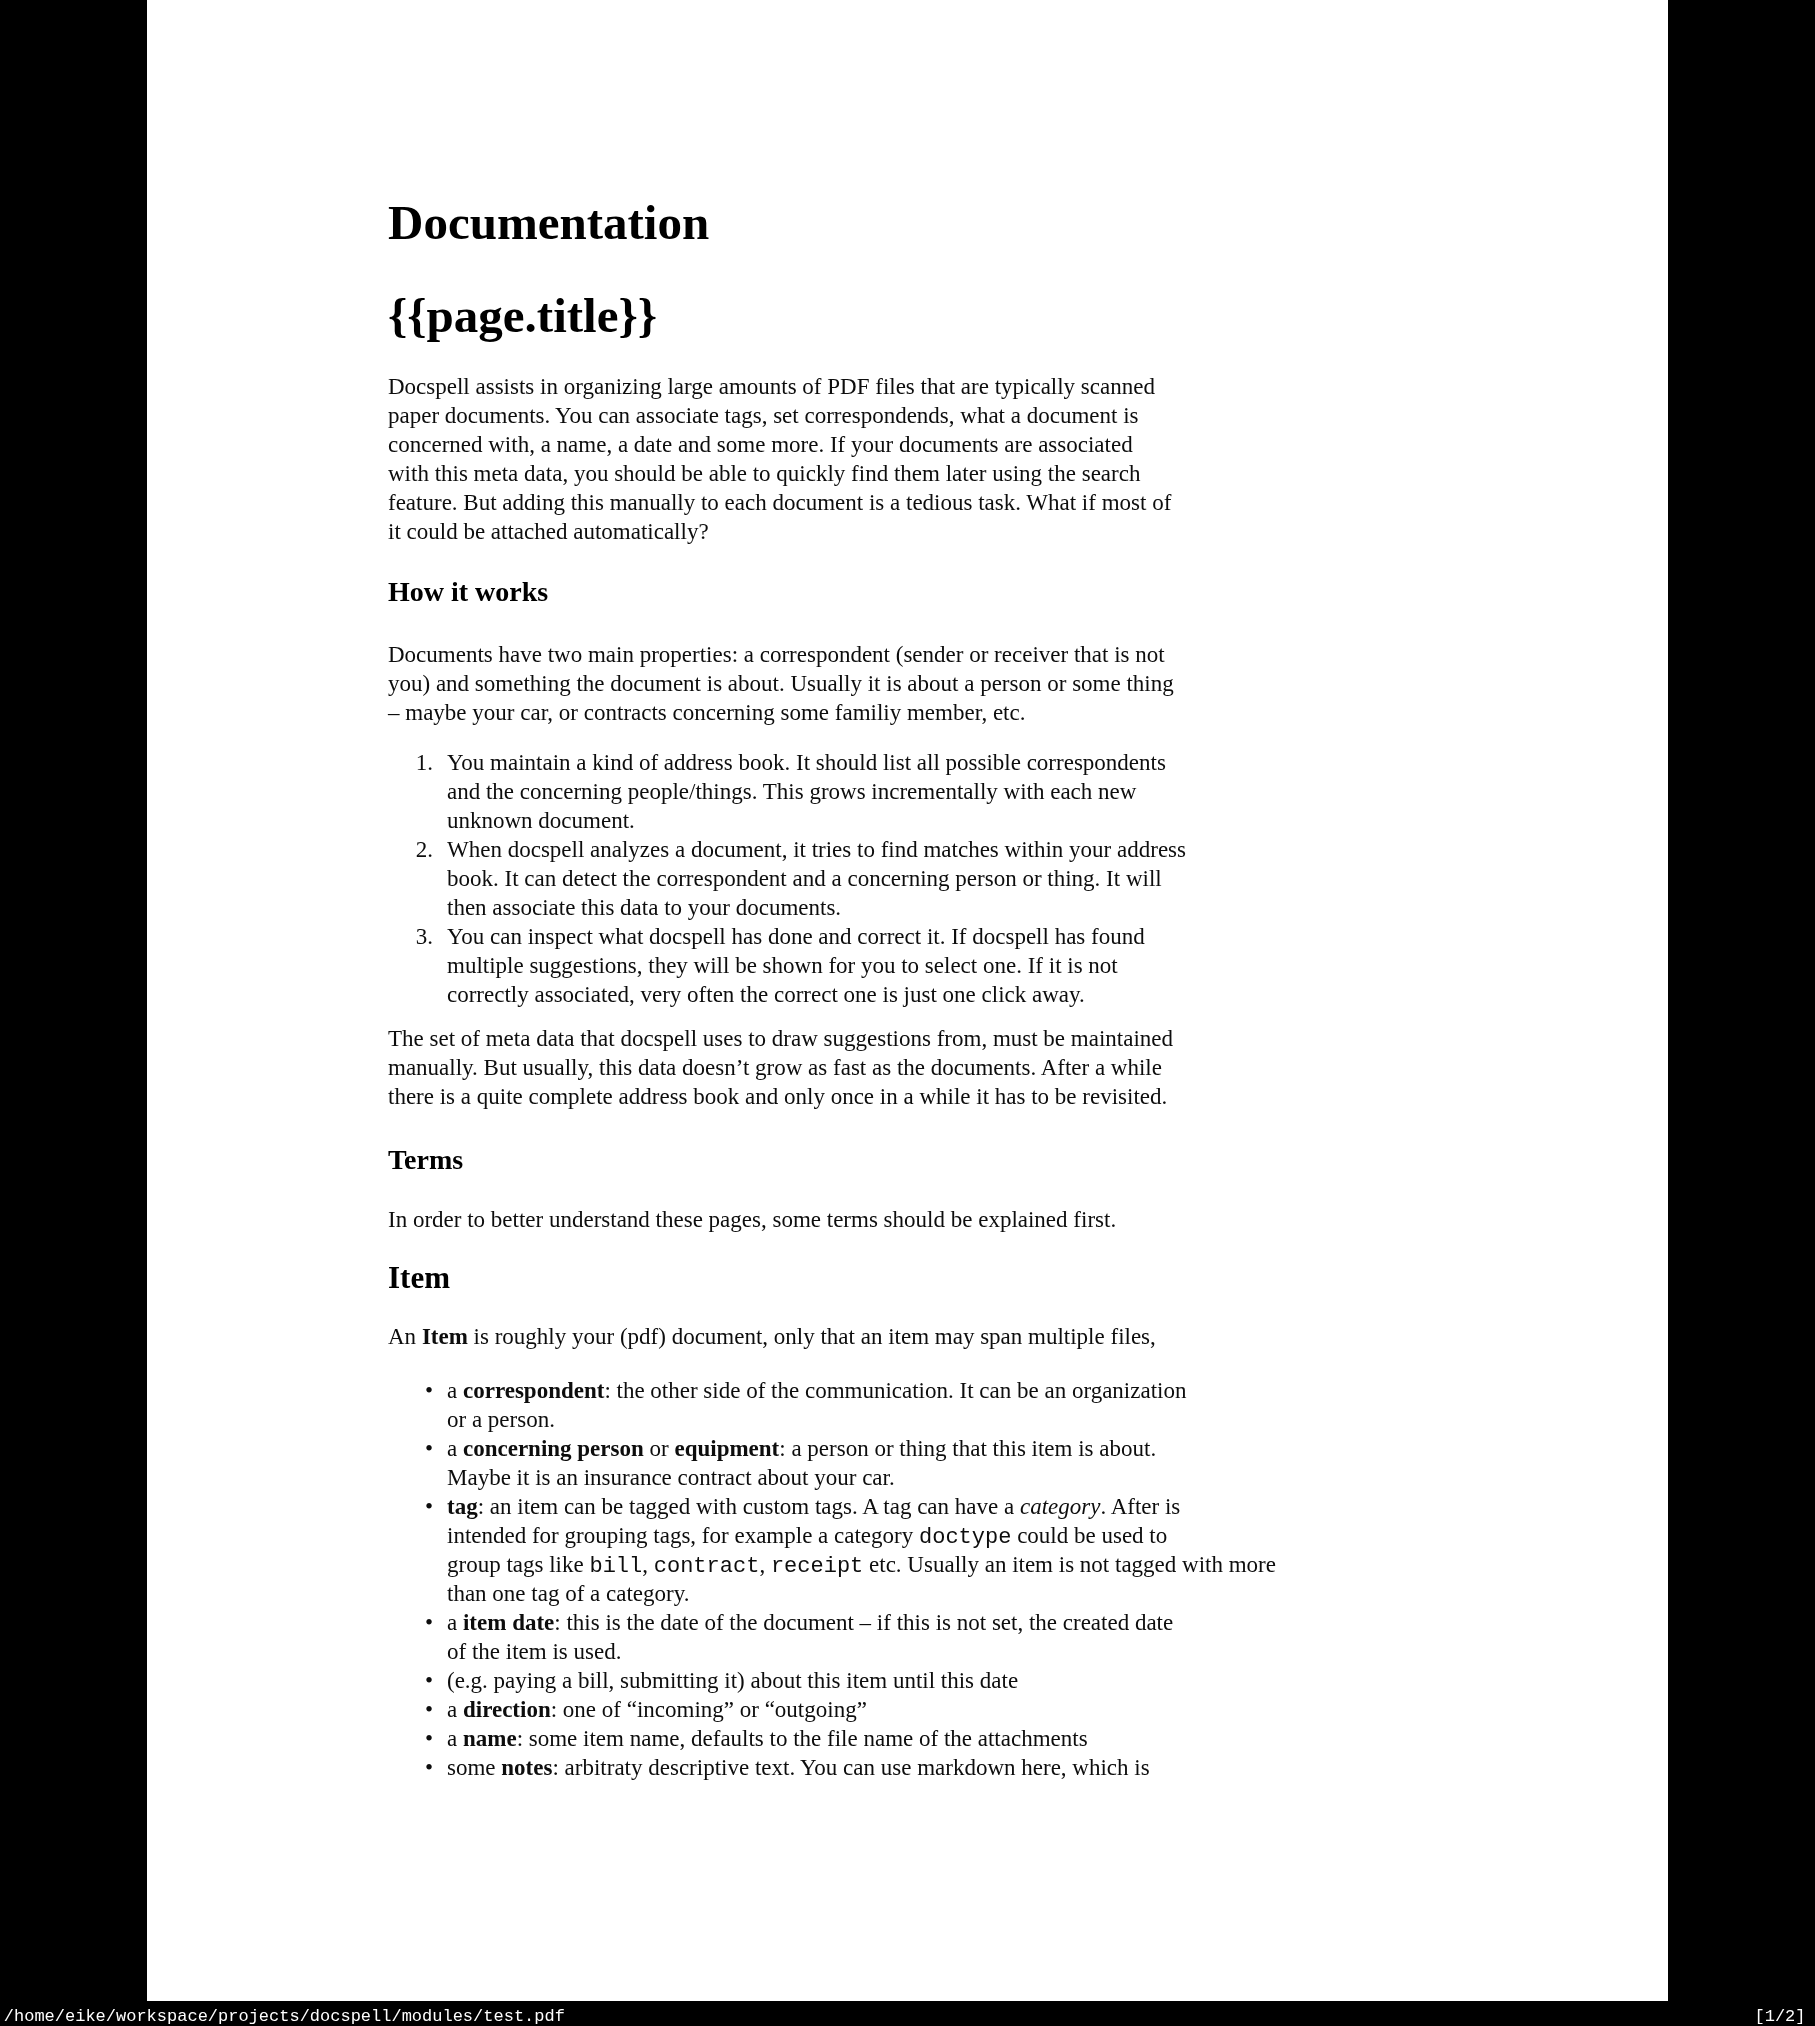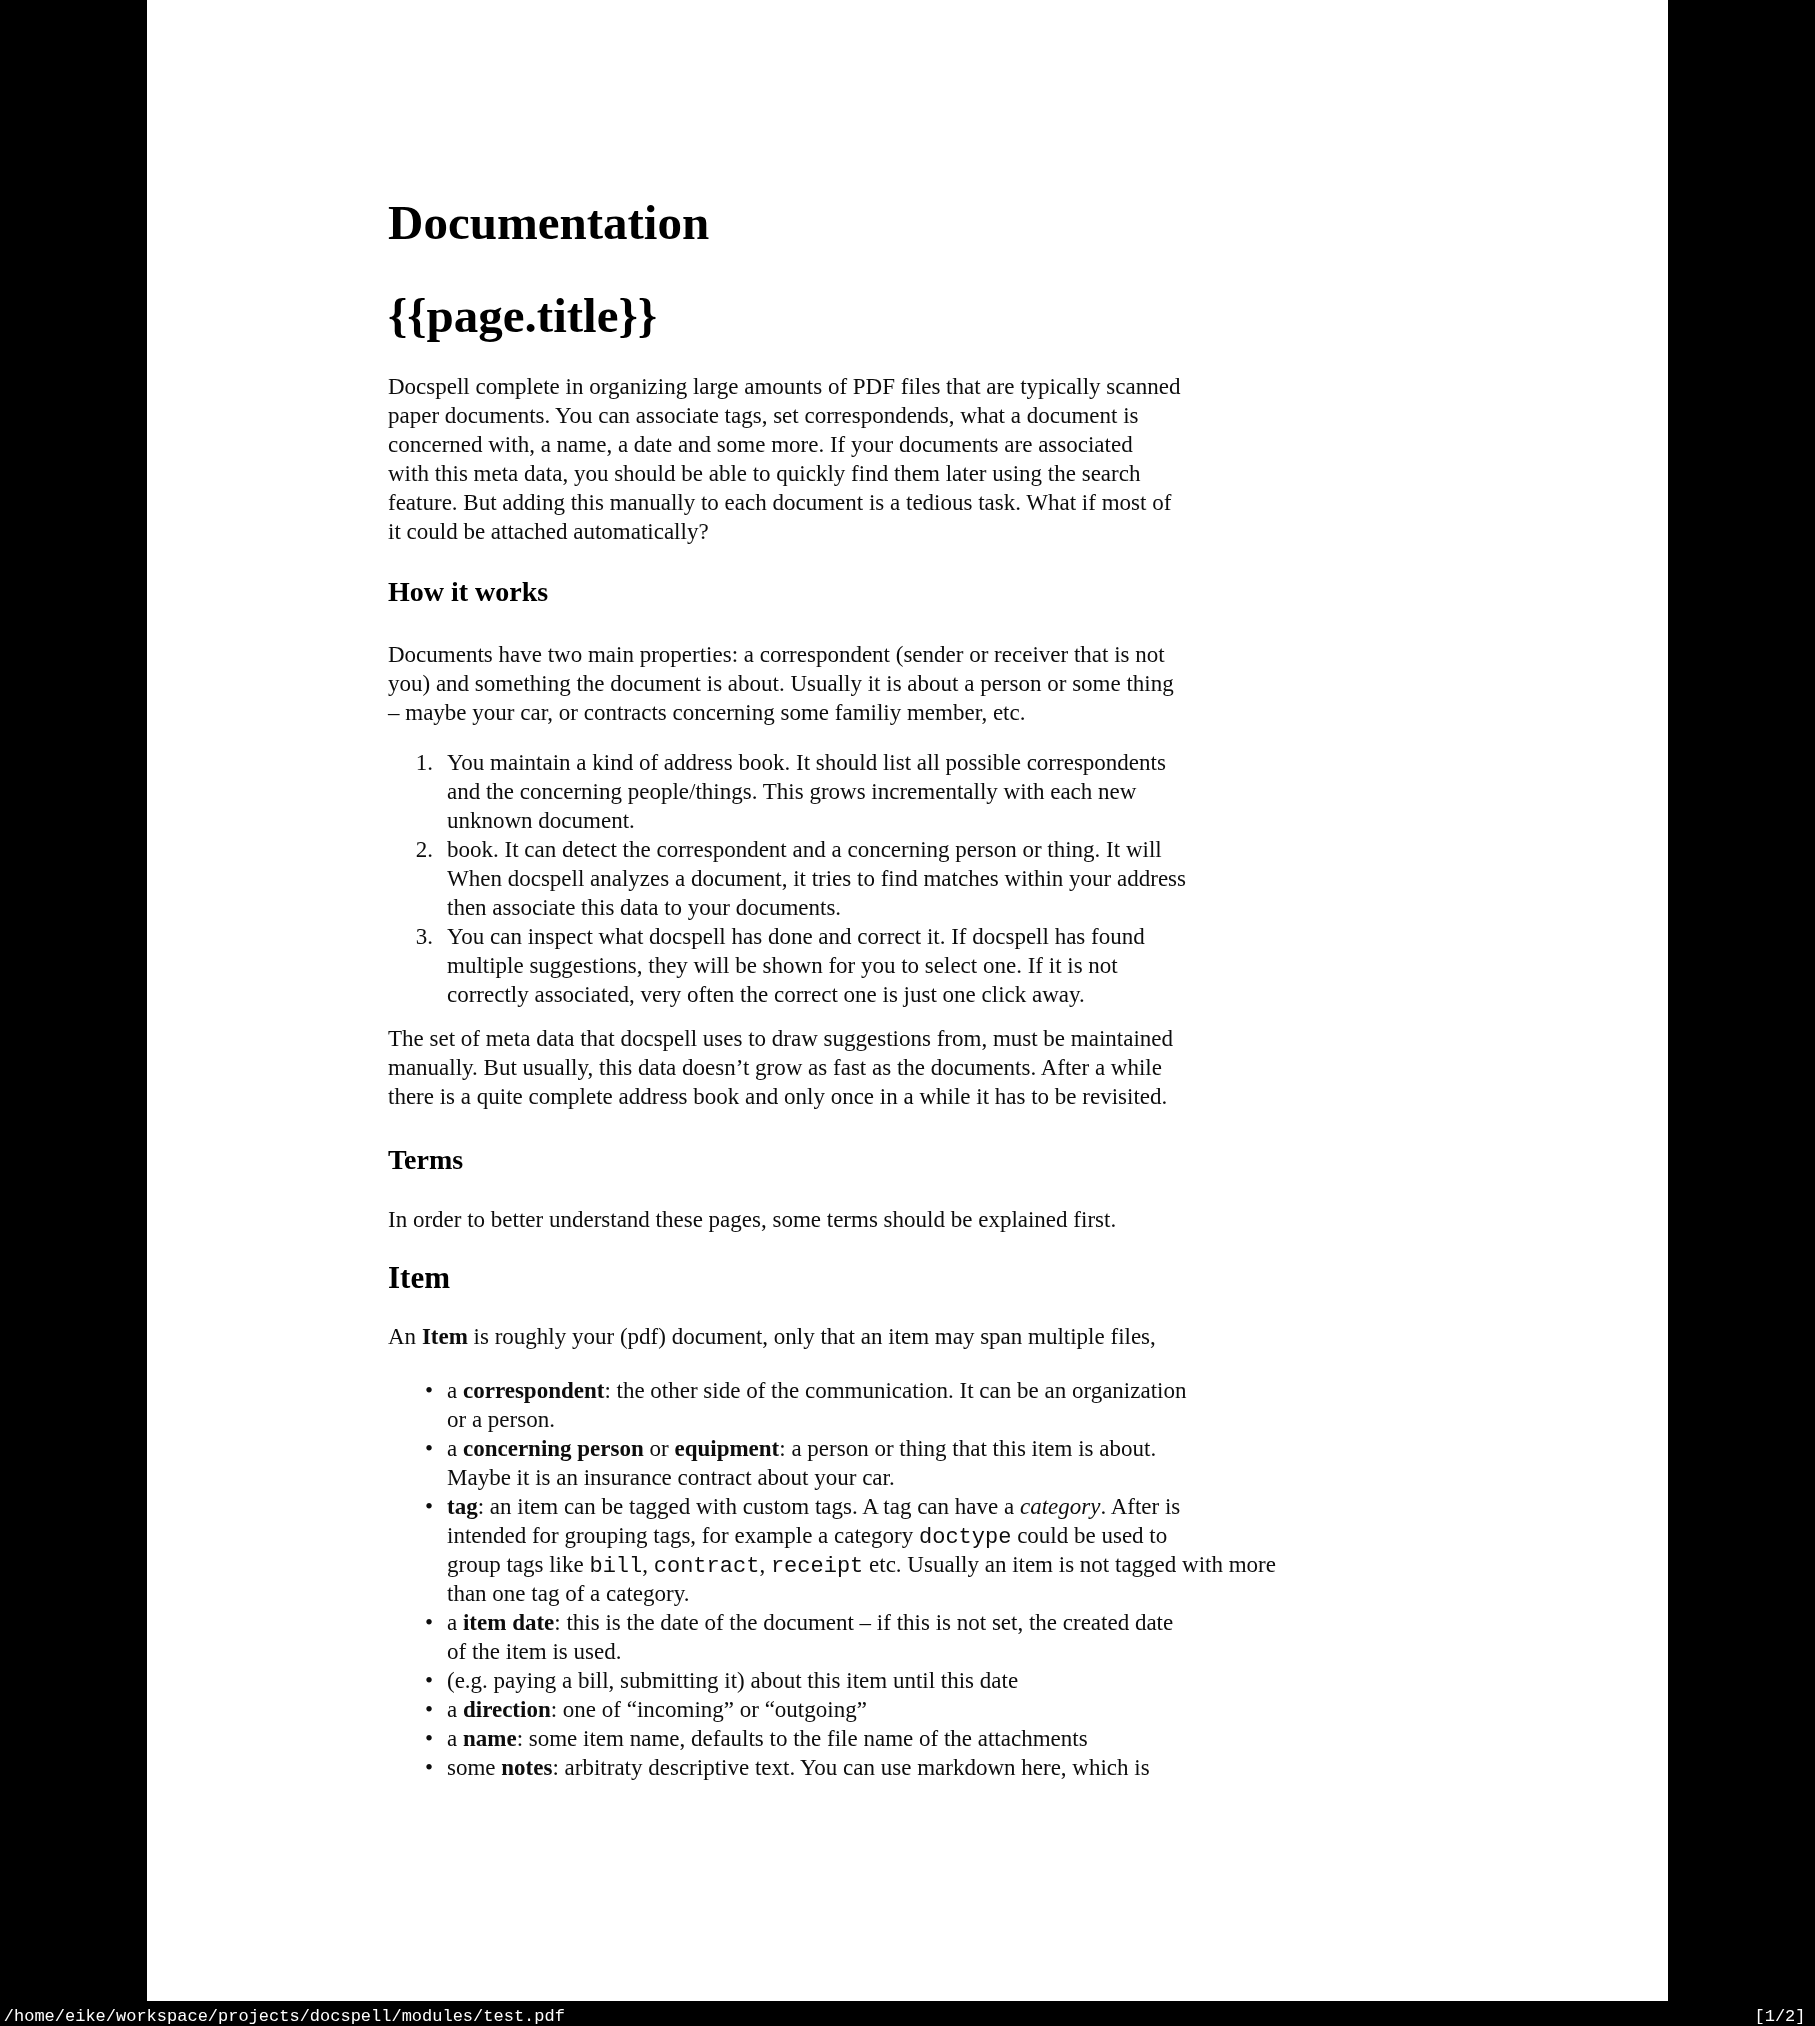--- a/index.html
+++ b/index.html
@@ -60,21 +60,21 @@
 </style>
 </head>
 <body style="background: rgb(0, 0, 0);">
 
 <div class="page-view">
   <div class="pdf-page" style="background: rgb(255, 255, 255);">
     <div class="content" style="color: rgb(13, 13, 13);">
         <div class="h h1" style="margin-top: 194px;">Documentation</div>
         <div class="h h1" style="margin-top: 36px;">{{page.title}}</div>
         <div class="p" style="margin-top: 28px;">
-          <div class="line"><span class="seg">Docspell complete in organizing large amounts of PDF files that are typically scanned</span></div>
+          <div class="line"><span class="seg">Docspell assists in organizing large amounts of PDF files that are typically scanned</span></div>
           <div class="line"><span class="seg">paper documents. You can associate tags, set correspondends, what a document is</span></div>
           <div class="line"><span class="seg">concerned with, a name, a date and some more. If your documents are associated</span></div>
           <div class="line"><span class="seg">with this meta data, you should be able to quickly find them later using the search</span></div>
           <div class="line"><span class="seg">feature. But adding this manually to each document is a tedious task. What if most of</span></div>
           <div class="line"><span class="seg">it could be attached automatically?</span></div>
         </div>
         <div class="h h2" style="margin-top: 22px;">How it works</div>
         <div class="p" style="margin-top: 24.6px; font-family: Liberation Serif, serif;">
           <div class="line"><span class="seg">Documents have two main properties: a correspondent (sender or receiver that is not</span></div>
           <div class="line"><span class="seg">you) and something the document is about. Usually it is about a person or some thing</span></div>
@@ -82,22 +82,22 @@
         </div>
         <div class="list ol" style="margin-top: 21px;">
           <div class="li">
             <div class="marker">1.</div>
             <div class="line"><span class="seg">You maintain a kind of address book. It should list all possible correspondents</span></div>
             <div class="line"><span class="seg">and the concerning people/things. This grows incrementally with each new</span></div>
             <div class="line"><span class="seg">unknown document.</span></div>
           </div>
           <div class="li">
             <div class="marker">2.</div>
+            <div class="line"><span class="seg">When docspell analyzes a document, it tries to find matches within your address</span></div>
             <div class="line"><span class="seg">book. It can detect the correspondent and a concerning person or thing. It will</span></div>
-            <div class="line"><span class="seg">When docspell analyzes a document, it tries to find matches within your address</span></div>
             <div class="line"><span class="seg">then associate this data to your documents.</span></div>
           </div>
           <div class="li">
             <div class="marker">3.</div>
             <div class="line"><span class="seg">You can inspect what docspell has done and correct it. If docspell has found</span></div>
             <div class="line"><span class="seg">multiple suggestions, they will be shown for you to select one. If it is not</span></div>
             <div class="line"><span class="seg">correctly associated, very often the correct one is just one click away.</span></div>
           </div>
         </div>
         <div class="p" style="margin-top: 15px;">

